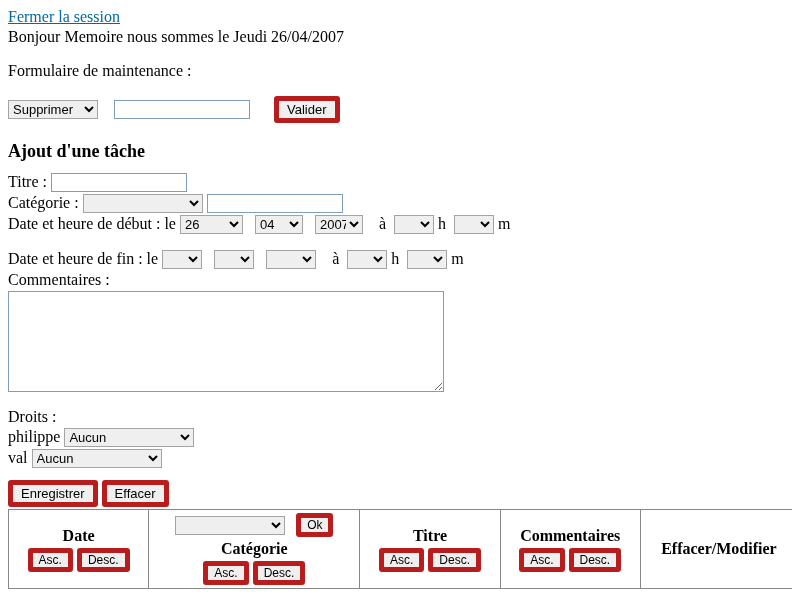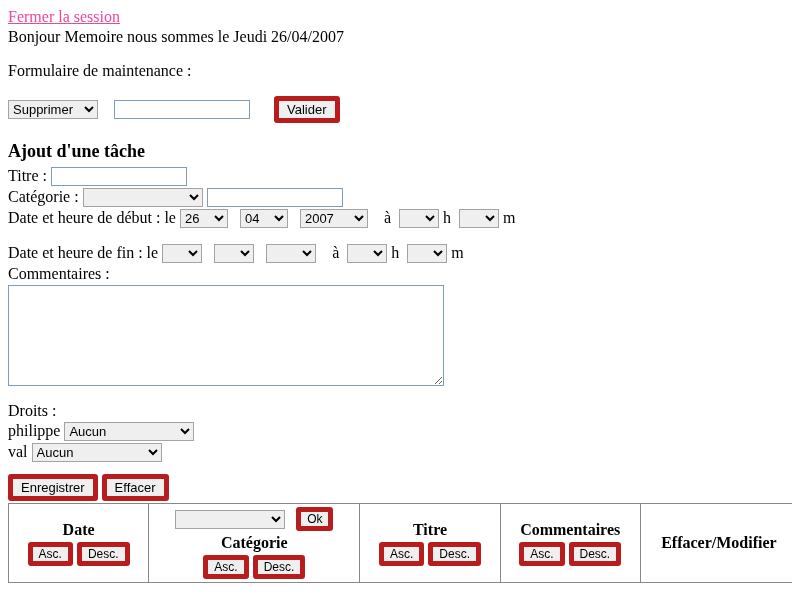--- a/index.html
+++ b/index.html
@@ -2,22 +2,22 @@
 <html><head>
 <meta charset="utf-8">
 <style>
   body {
     font-family: "Times New Roman", serif;
     font-size: 16px;
     margin: 8px;
     background: #fff;
     color: #000;
   }
-  a { color: #ec4899; text-decoration: underline; }
-  h3 { margin: 18px 0 5px 0; font-size: 18px; font-weight: bold; }
+  a { color: #0369a1; text-decoration: underline; }
+  h3 { margin: 18px 0 11px 0; font-size: 18px; font-weight: bold; }
   .row { margin: 2px 0; }
   select, input[type="text"], textarea, button {
     font-family: Arial, sans-serif;
     font-size: 13px;
   }
   select {
     background: #efefef;
     border: 1px solid #a3a3a3;
   }
   input[type="text"] {
@@ -90,25 +90,25 @@
 <div class="row">
   <span>Catégorie :</span>
   <select style="width:120px;">
     <option></option>
   </select>
   <input type="text" style="width: 130px;" value="">
 </div>
 
 <div class="row">
   <span>Date et heure de début : le</span>
-  <select style="width:48px;"><option>26</option></select>
+  <select style="width:63px;"><option>26</option></select>
   &nbsp;
   <select style="width:48px;"><option>04</option></select>
   &nbsp;
-  <select style="width:68px;"><option>2007</option></select>
+  <select style="width:48px;"><option>2007</option></select>
   &nbsp;&nbsp;&nbsp;<span>à</span>&nbsp;
   <select style="width:40px;"><option></option></select>
   <span>h</span>&nbsp;
   <select style="width:40px;"><option></option></select>
   <span>m</span>
 </div>
 
 <div class="gap"></div>
 
 <div class="row">

